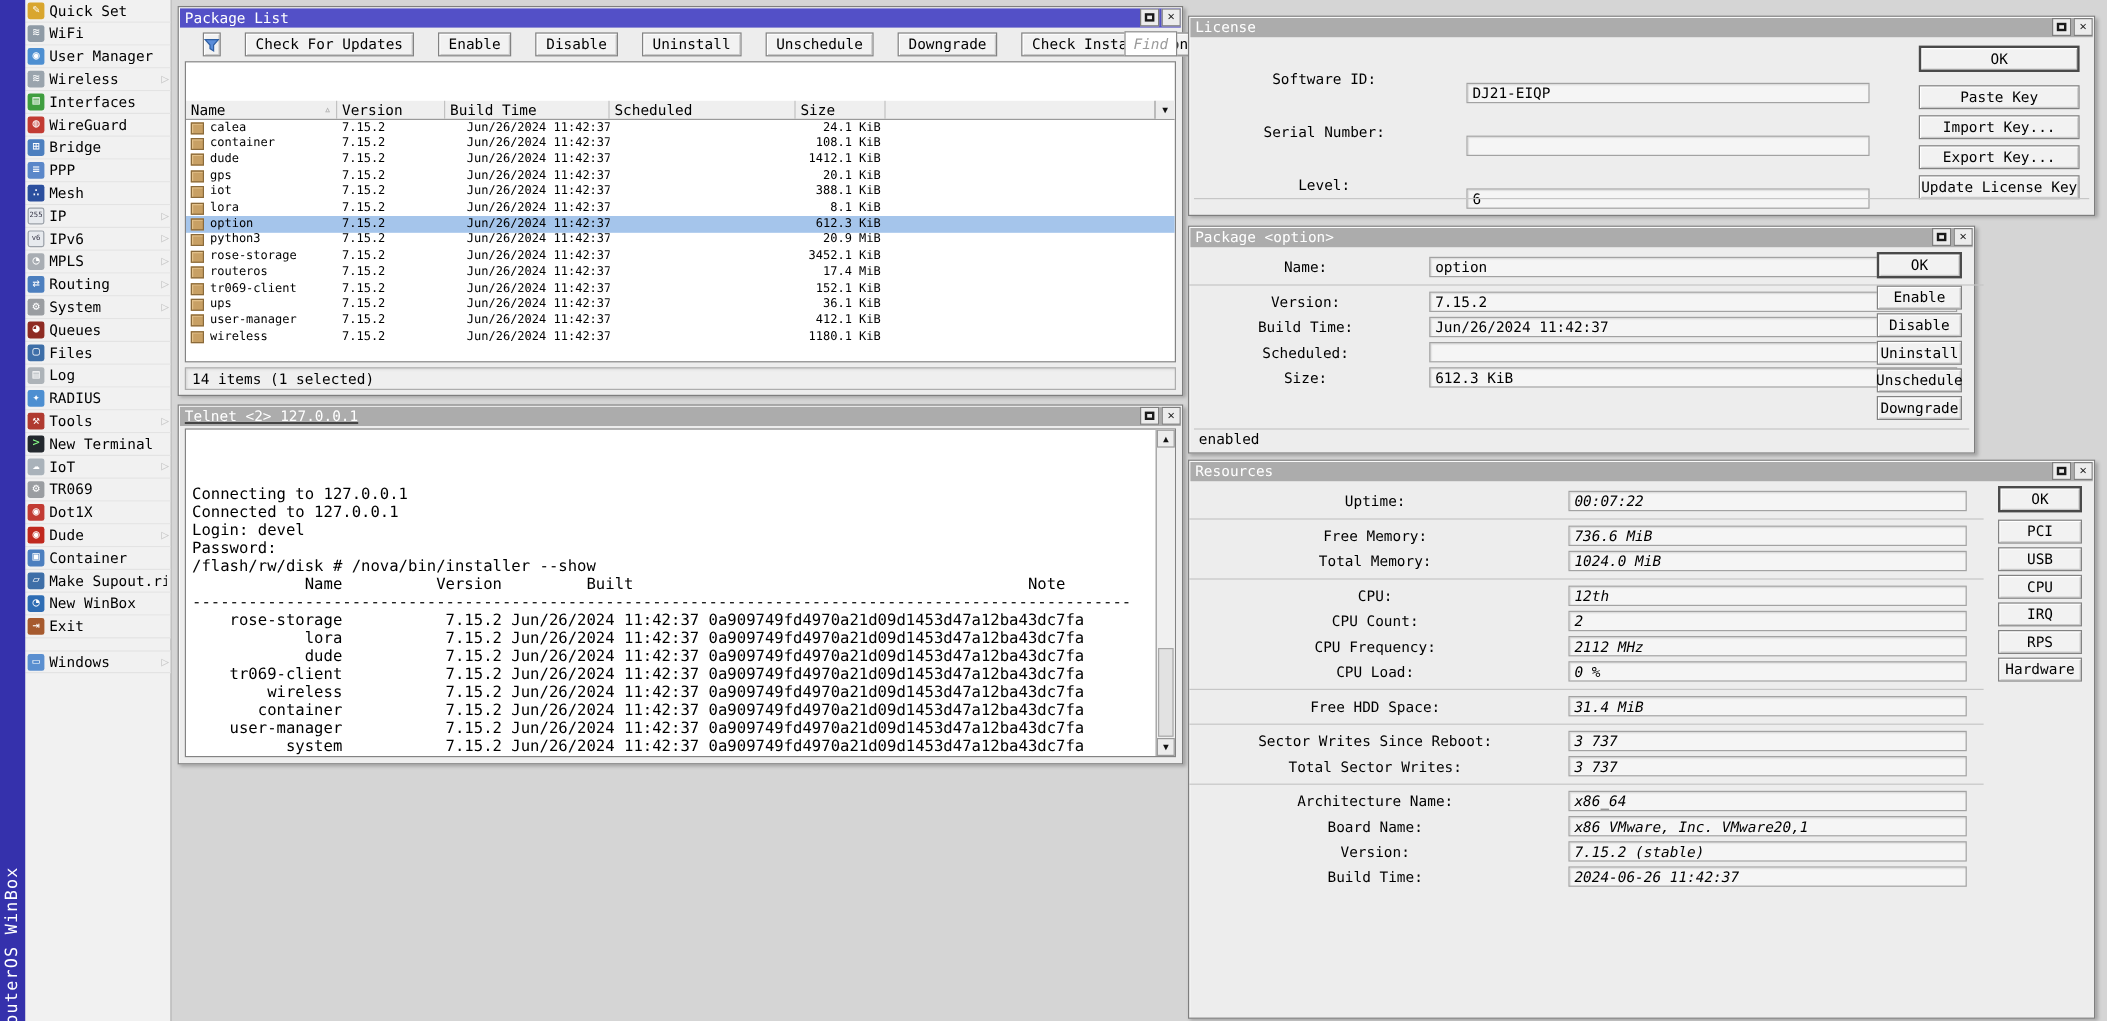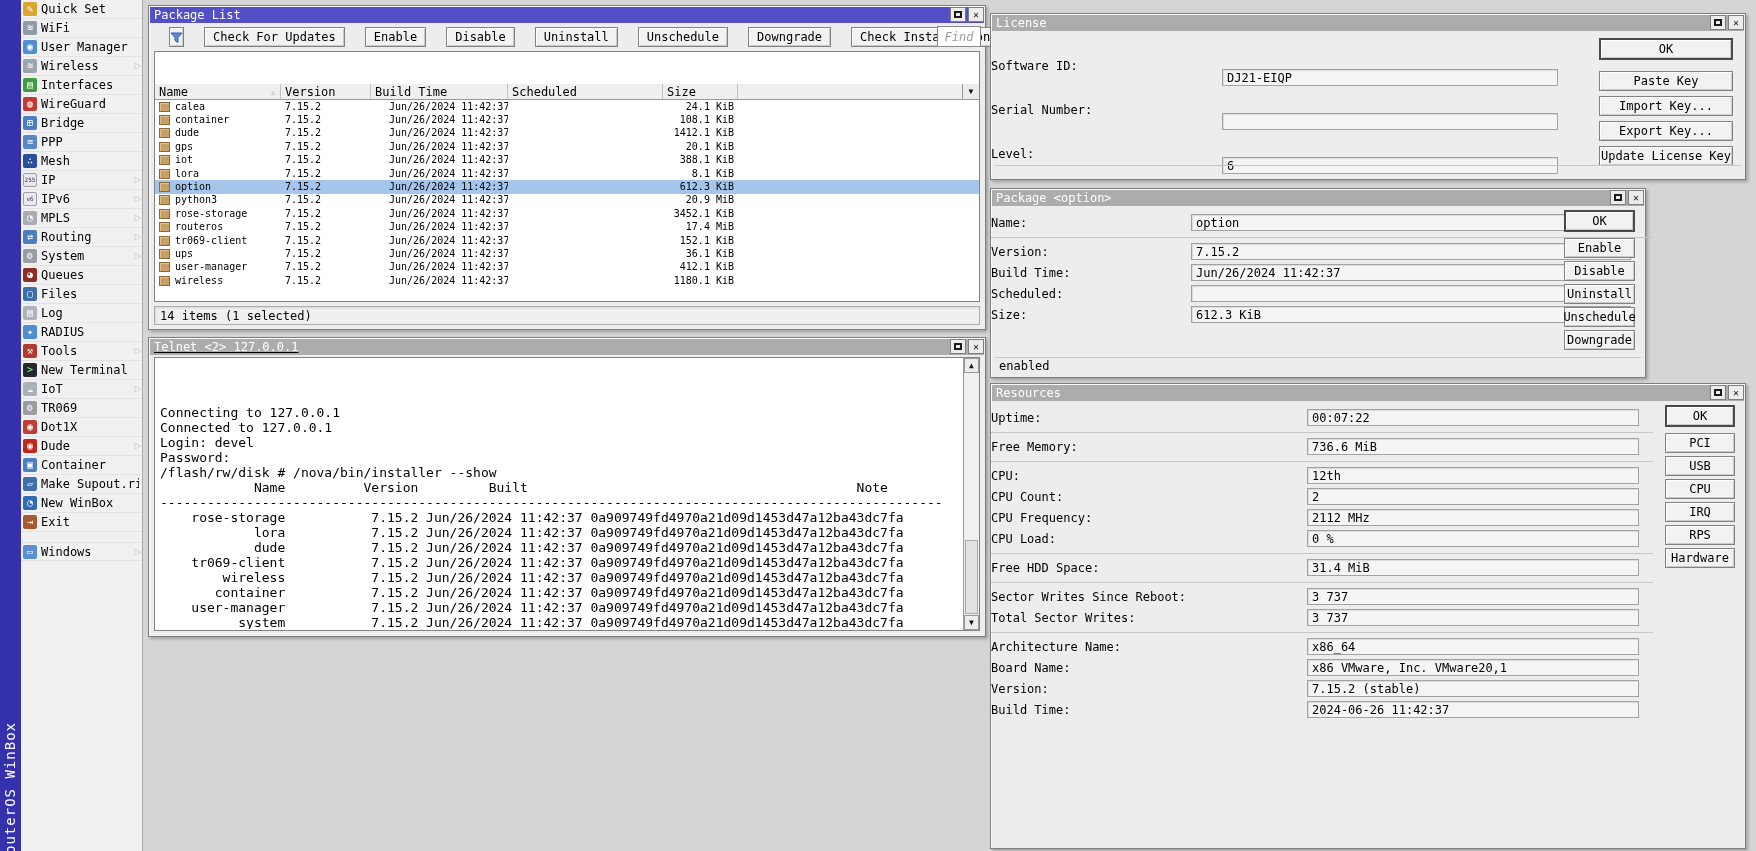--- a/index.html
+++ b/index.html
@@ -61,42 +61,42 @@
   .term-area { position:absolute; top:19px; left:5px; right:5px; bottom:5px; background:#FFF; border:1px solid #838383; }
   .term-pre { position:absolute; top:2px; left:5px; right:20px; bottom:1px; overflow:hidden; font-family:"DejaVu Sans Mono", monospace; font-size:13px; line-height:15px; white-space:pre; }
   .vscroll { position:absolute; top:0; bottom:0; right:0; width:16px; background:#F0F0F0; border-left:1px solid #9a9a9a; }
   .scroll-btn { position:absolute; left:0; right:0; height:15px; background:#ECECEC; border:1px solid #9a9a9a; display:flex; align-items:center; justify-content:center; font-size:8px; color:#111; }
   .scroll-up{top:0;} .scroll-down{bottom:0;}
   .scroll-thumb { position:absolute; left:1px; right:1px; bottom:16px; height:74px; background:#E2E2E2; border:1px solid #A8A8A8; }
   
   .rw-form { position:absolute; top:19px; left:0; width:662px; }
   .fr { display:flex; align-items:center; margin-bottom:4px; }
   .fr.sep { border-top:1px solid #C6C6C6; padding-top:5px; margin-top:6px; }
-  .lbl { text-align:left; padding-right:6px; white-space:nowrap; flex:none; }
+  .lbl { text-align:center; padding-right:6px; white-space:nowrap; flex:none; }
   .side-btns { position:absolute; display:flex; flex-direction:column; }
   .side-btns .btn { margin-bottom:3px; }
   .side-btns .btn.default { margin-bottom:6px; }
   .win-license { left:990px; top:13px; width:756px; height:167px; }
   .win-license .rw-form { padding-top:13px; }
   .win-license .lbl { width:231px; }
   .win-license .inp { width:336px;margin-top:23px; }
   .win-license .side-btns { top:24px; right:12px; width:150px; }
   .win-license .side-btns .btn { margin-bottom:5px; }
   .win-license .side-btns .btn.default { margin-bottom:11px; }
   .lic-bottom { position:absolute; left:4px; right:4px; bottom:3px; height:11px; border-top:1px solid #C6C6C6; }
   .win-option { left:990px; top:188px; width:656px; height:190px; }
   .win-option .rw-form { padding-top:6px; }
   .win-option .lbl { width:200px; }
   .win-option .inp { width:440px; }
   .win-option .side-btns { top:21px; right:10px; width:87px; }
   .pkg-status { position:absolute; left:4px; right:4px; bottom:3px; height:17px; border-top:1px solid #C6C6C6; display:flex; align-items:center; padding:0 4px; }
   .win-resources { left:990px; top:383px; width:756px; height:466px; }
   .win-resources .rw-form { padding-top:6px; }
   .win-resources .lbl { width:316px; }
-  .win-resources .inp { width:332px; }
+  .win-resources .inp { width:332px;font-style:italic; }
   .win-resources .side-btns { top:21px; right:10px; width:86px; }
 </style>
 </head>
 <body>
 
 <div class="screen">
 
   <div class="brandstrip">
     <div class="vtext">RouterOS WinBox</div>
   </div>
@@ -666,20 +666,24 @@
         <div class="fr">
           <span class="lbl">Uptime:</span>
           <span class="inp">00:07:22</span>
         </div>
 
         <div class="fr sep">
           <span class="lbl">Free Memory:</span>
           <span class="inp">736.6 MiB</span>
         </div>
 
+        <div class="fr">
+          <span class="lbl">Total Memory:</span>
+          <span class="inp">1024.0 MiB</span>
+        </div>
 
         <div class="fr sep">
           <span class="lbl">CPU:</span>
           <span class="inp">12th</span>
         </div>
 
         <div class="fr">
           <span class="lbl">CPU Count:</span>
           <span class="inp">2</span>
         </div>

